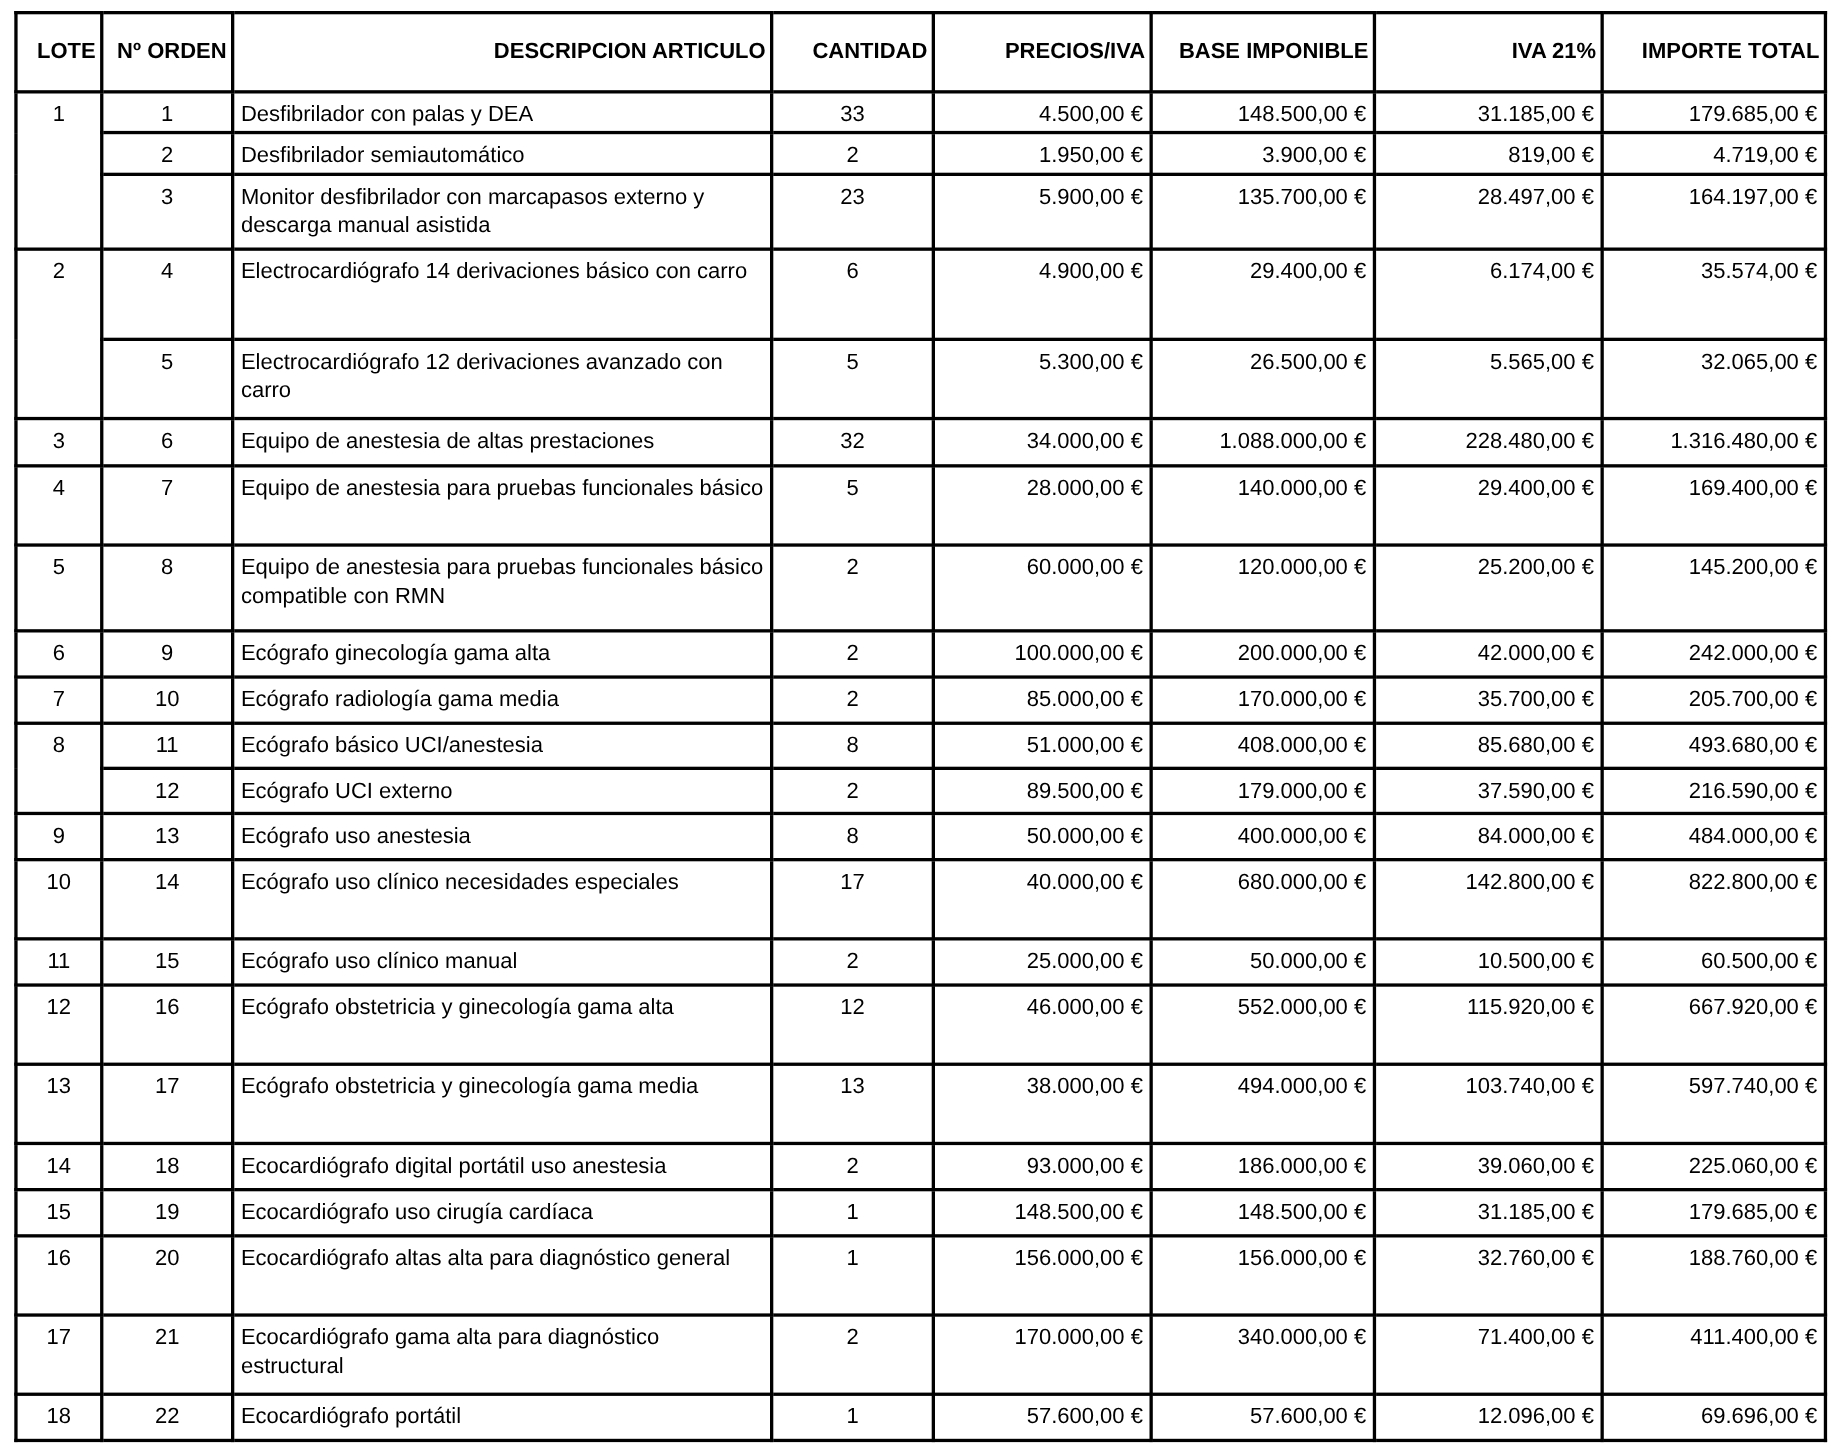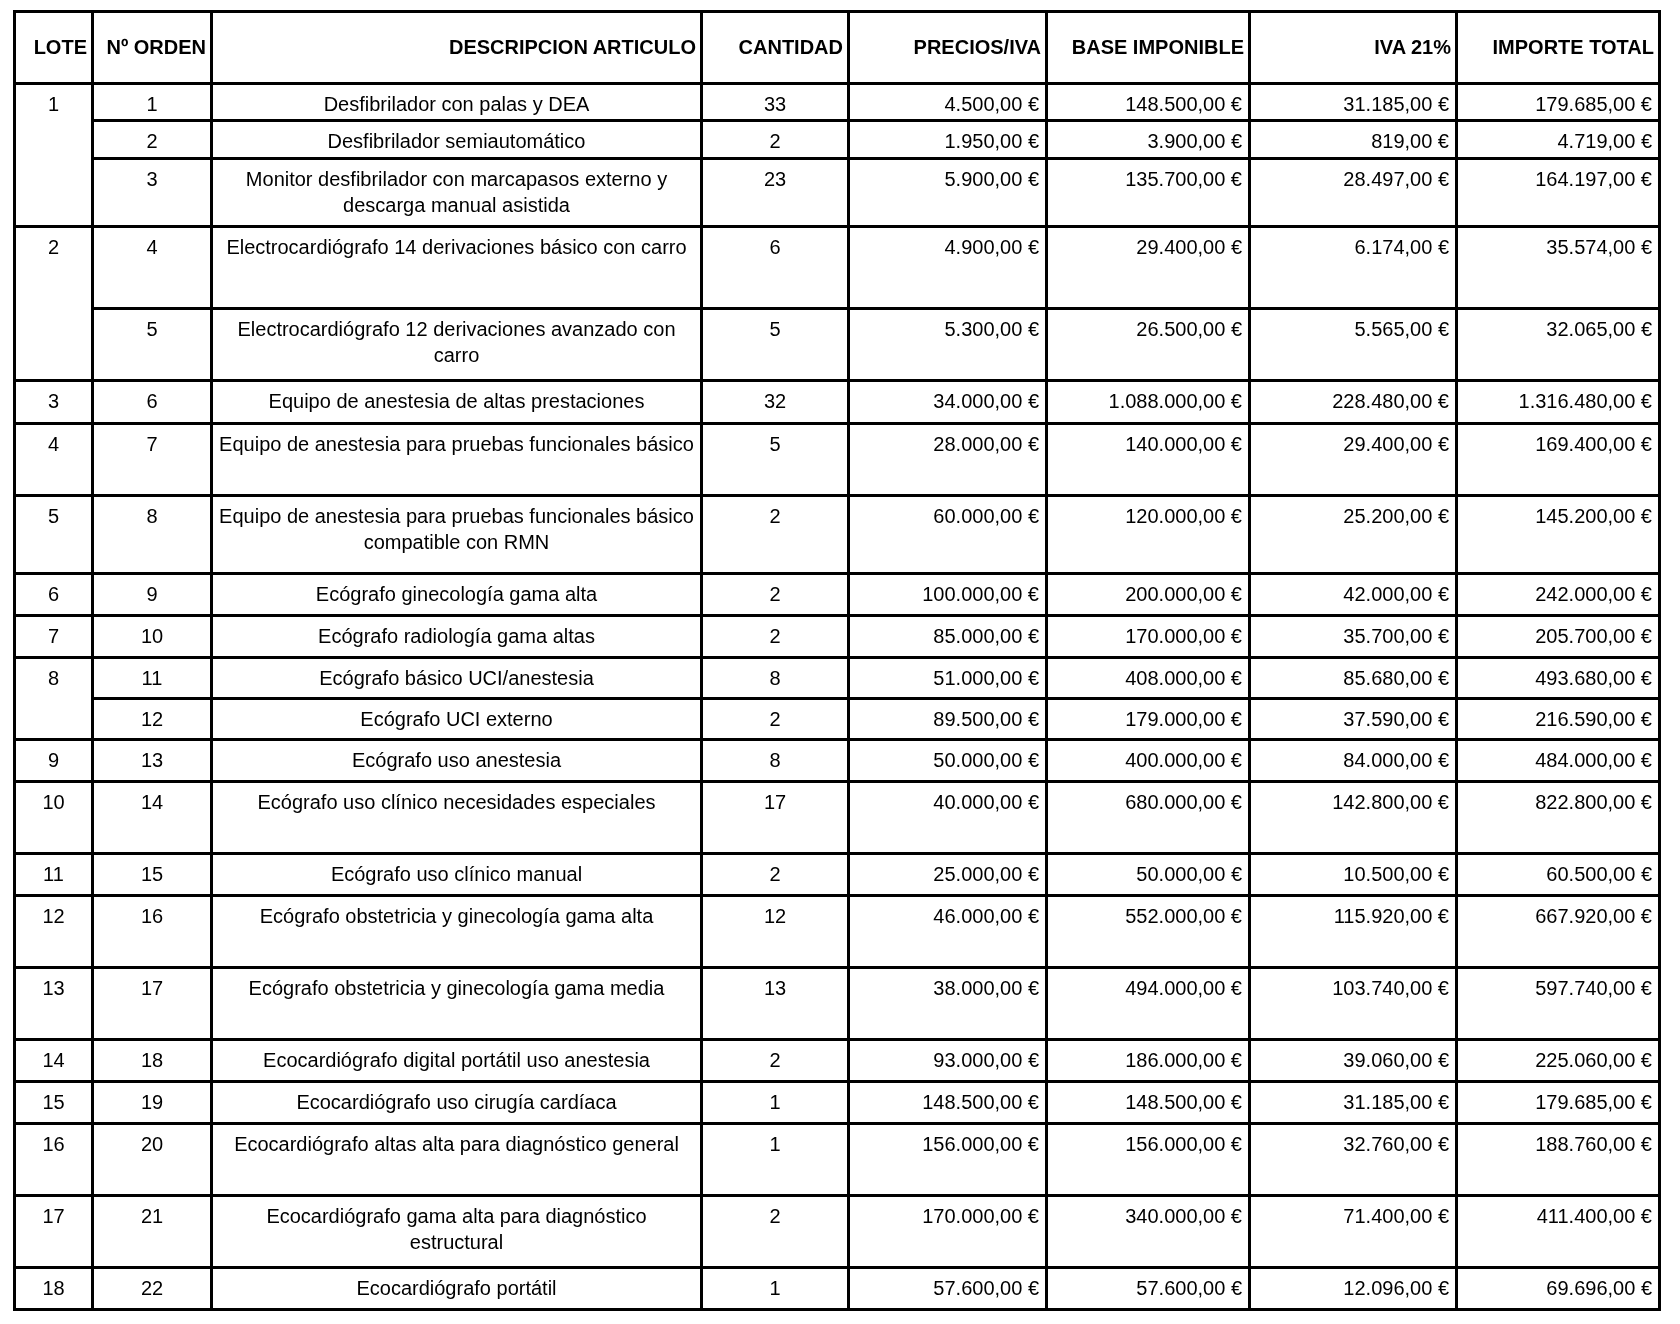--- a/index.html
+++ b/index.html
@@ -46,21 +46,21 @@
   }
   td.c-lote {
     vertical-align: middle;
     text-align: center;
     padding: 0 2px;
   }
   td.c-num {
     text-align: center;
   }
   td.c-desc {
-    text-align: center;
+    text-align: left;
     padding-left: 7px;
     padding-right: 3px;
     margin-left: 37px;
   }
   td.c-money {
     text-align: right;
     padding-right: 14px;
     white-space: nowrap;
   }
 </style>
@@ -175,21 +175,21 @@
           <td class="c-desc">Ecógrafo ginecología gama alta</td>
           <td class="c-num">2</td>
           <td class="c-money">100.000,00 €</td>
           <td class="c-money">200.000,00 €</td>
           <td class="c-money">42.000,00 €</td>
           <td class="c-money">242.000,00 €</td>
         </tr>
         <tr style="height: 42px;">
           <td class="c-lote" rowspan="1">7</td>
           <td class="c-num">10</td>
-          <td class="c-desc">Ecógrafo radiología gama altas</td>
+          <td class="c-desc">Ecógrafo radiología gama media</td>
           <td class="c-num">2</td>
           <td class="c-money">85.000,00 €</td>
           <td class="c-money">170.000,00 €</td>
           <td class="c-money">35.700,00 €</td>
           <td class="c-money">205.700,00 €</td>
         </tr>
         <tr style="height: 41px;">
           <td class="c-lote" rowspan="2">8</td>
           <td class="c-num">11</td>
           <td class="c-desc">Ecógrafo básico UCI/anestesia</td>

